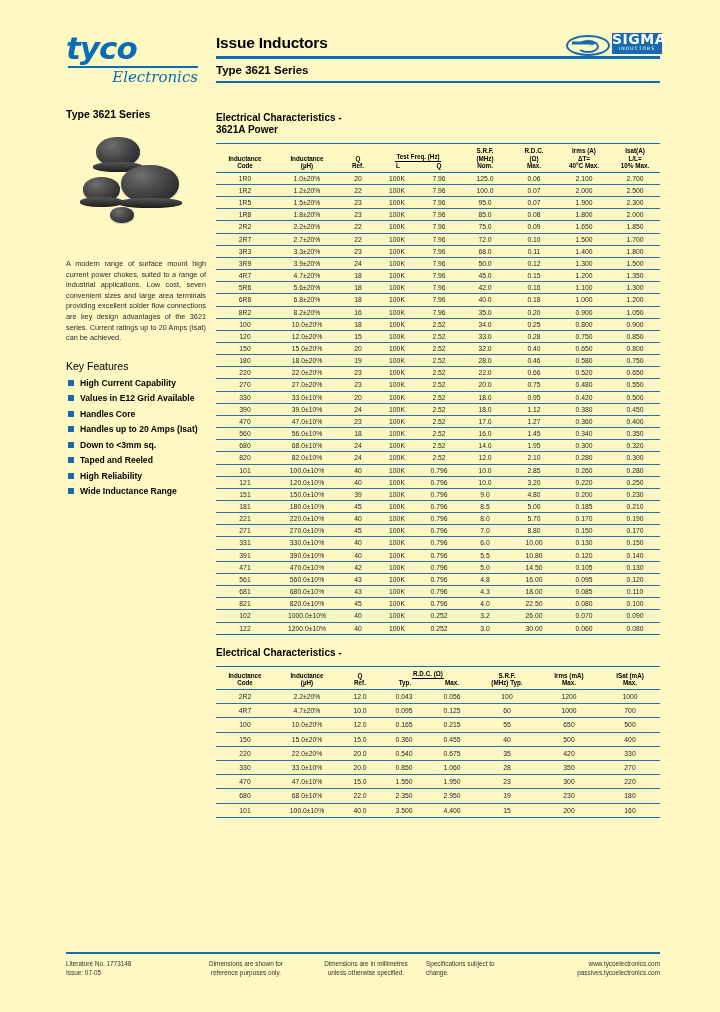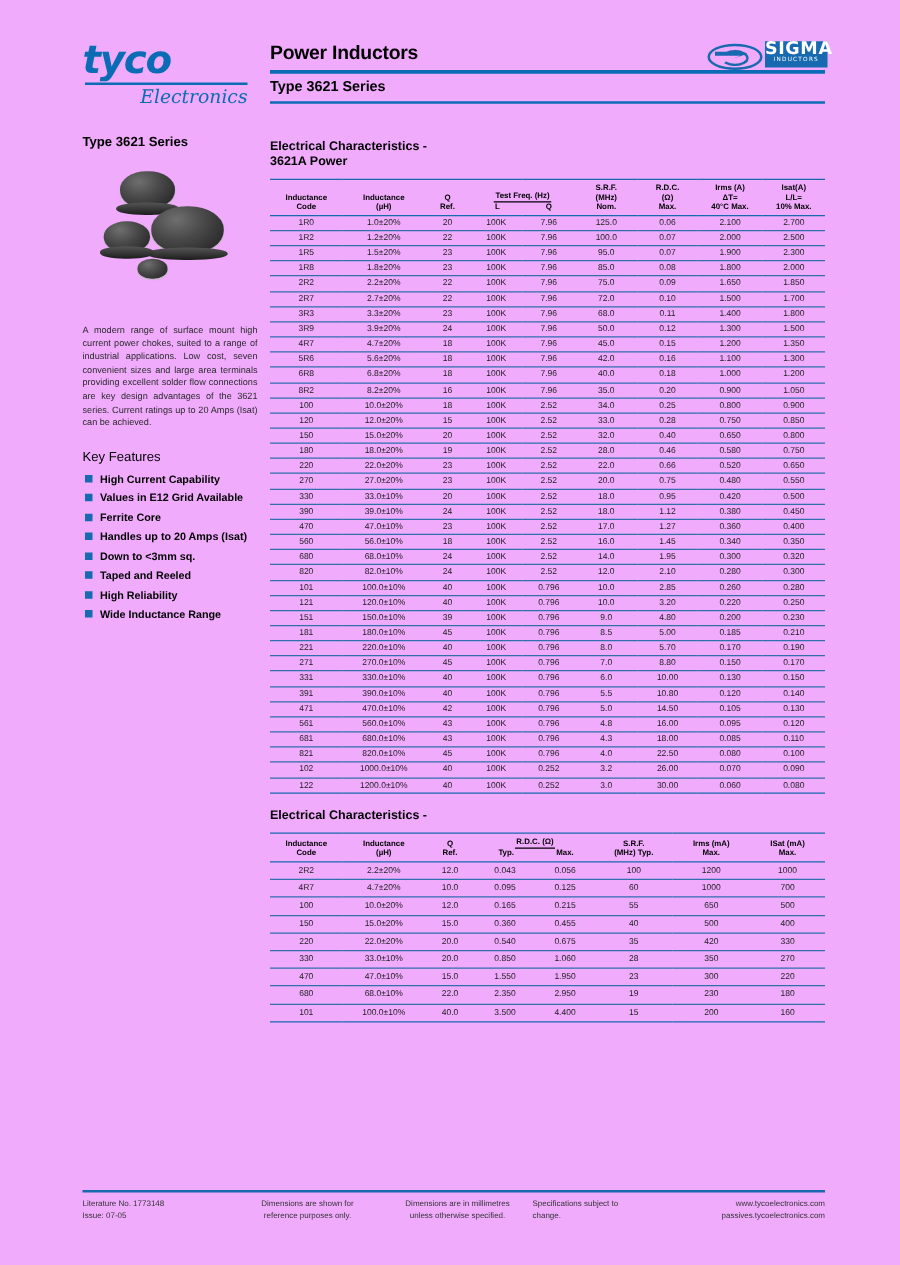--- a/index.html
+++ b/index.html
@@ -3,21 +3,21 @@
 <meta charset="utf-8">
 <style>
   html,body{margin:0;padding:0;}
   body{
     width:720px;height:1012px;
     background:#ffffff;
     font-family:"Liberation Sans", sans-serif;
     color:#000;
     -webkit-font-smoothing:none;
   }
-  .page{position:relative;width:720px;height:1012px;background:#f0abfc;box-sizing:border-box;}
+  .page{position:relative;width:720px;height:1012px;background:#fef9c3;box-sizing:border-box;}
 
   
   .header{position:absolute;left:0;top:0;width:720px;height:100px;}
   .logo-tyco{position:absolute;left:66px;top:33px;width:140px;}
   .tyco-word{
     font-family:"DejaVu Sans", sans-serif;
     font-weight:bold;font-style:italic;
     font-size:31px;letter-spacing:-1px;color:#0a6cb4;line-height:1;
   }
   .tyco-rule{width:130px;height:2px;background:#0a6cb4;margin:2px 0 1px 2px;}
@@ -105,21 +105,21 @@
 <div class="page">
 
   <div class="header">
     <div class="logo-tyco">
       <div class="tyco-word">tyco</div>
       <div class="tyco-rule"></div>
       <div class="tyco-elec">Electronics</div>
     </div>
 
     <div class="hdr-right">
-      <div class="hdr-title">Power Inductors</div>
+      <div class="hdr-title">Issue Inductors</div>
       <div class="hdr-rule"></div>
       <div class="hdr-sub">Type 3621 Series</div>
       <div class="hdr-rule2"></div>
     </div>
 
     <div class="sigma-wrap">
       <div class="sigma-oval"></div>
       <div class="sigma-swoosh"></div>
       <div class="sigma-box">
         <div class="sigma-name">SIGMA</div>
@@ -151,21 +151,21 @@
     <div class="kf-item">
       <span class="kf-bullet"></span>
       <span class="kf-label">High Current Capability</span>
     </div>
     <div class="kf-item">
       <span class="kf-bullet"></span>
       <span class="kf-label">Values in E12 Grid Available</span>
     </div>
     <div class="kf-item">
       <span class="kf-bullet"></span>
-      <span class="kf-label">Ferrite Core</span>
+      <span class="kf-label">Handles Core</span>
     </div>
     <div class="kf-item">
       <span class="kf-bullet"></span>
       <span class="kf-label">Handles up to 20 Amps (Isat)</span>
     </div>
     <div class="kf-item">
       <span class="kf-bullet"></span>
       <span class="kf-label">Down to &lt;3mm sq.</span>
     </div>
     <div class="kf-item">

